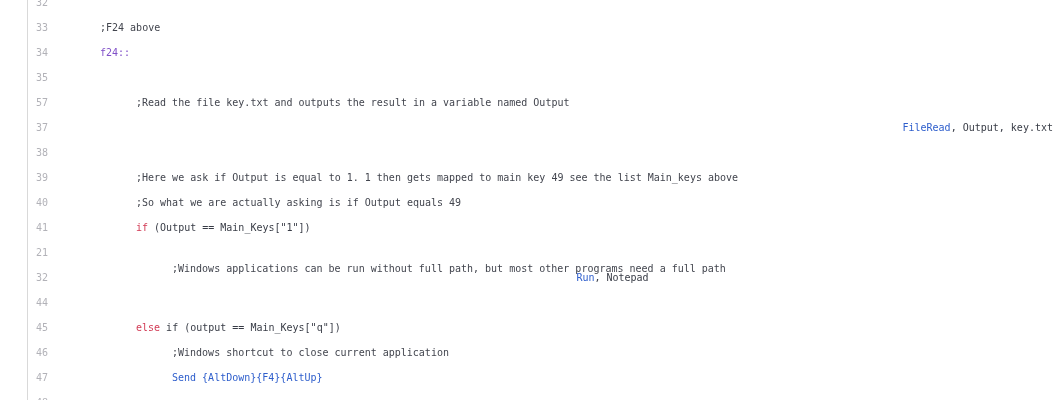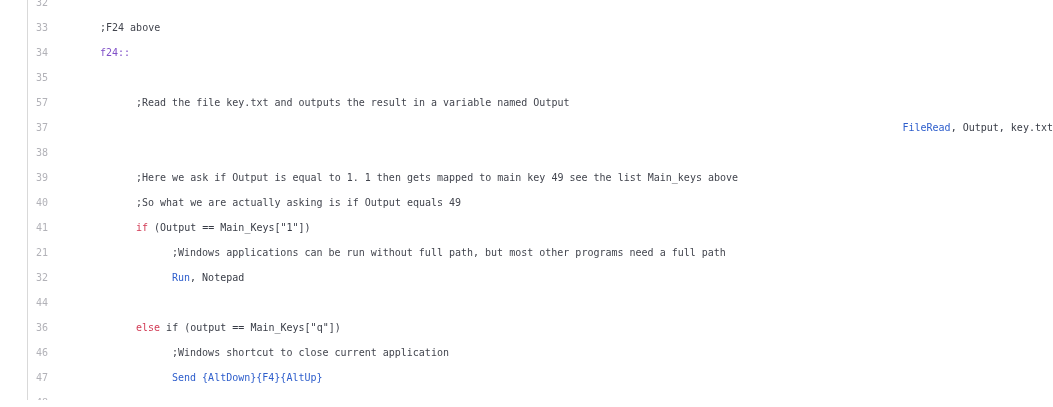--- a/index.html
+++ b/index.html
@@ -64,21 +64,21 @@
       <div class="row"><span class="num">32</span><span class="code" style="padding-left: 52px;"></span></div>
       <div class="row"><span class="num">33</span><span class="code" style="padding-left: 52px;"><span class="tok-comment">;F24 above</span></span></div>
       <div class="row"><span class="num">34</span><span class="code" style="padding-left: 52px;"><span class="tok-hotkey">f24::</span></span></div>
       <div class="row"><span class="num">35</span><span class="code" style="padding-left: 52px;"></span></div>
       <div class="row"><span class="num">57</span><span class="code" style="padding-left: 88px;"><span class="tok-comment">;Read the file key.txt and outputs the result in a variable named Output</span></span></div>
       <div class="row"><span class="num">37</span><span class="code" style="padding-left: 88px; text-align: right;"><span class="tok-command">FileRead</span><span class="tok-plain">, Output, key.txt</span></span></div>
       <div class="row"><span class="num">38</span><span class="code" style="padding-left: 52px;"></span></div>
       <div class="row"><span class="num">39</span><span class="code" style="padding-left: 88px;"><span class="tok-comment">;Here we ask if Output is equal to 1. 1 then gets mapped to main key 49 see the list Main_keys above</span></span></div>
       <div class="row"><span class="num">40</span><span class="code" style="padding-left: 88px;"><span class="tok-comment">;So what we are actually asking is if Output equals 49</span></span></div>
       <div class="row"><span class="num">41</span><span class="code" style="padding-left: 88px;"><span class="tok-keyword">if</span><span class="tok-plain"> (Output == Main_Keys["1"])</span></span></div>
-      <div class="row"><span class="num">21</span><span class="code" style="padding-left: 124px;"><span class="tok-comment">;Windows applications can be run without full path, but most other programs need a full path</span></span></div>
-      <div class="row"><span class="num">32</span><span class="code" style="padding-left: 124px;"><span class="tok-command">Run</span><span class="tok-plain">, Notepad</span></span></div>
+      <div class="row"><span class="num">21</span><span class="code" style="padding-left: 124px; margin-top: 16px;"><span class="tok-comment">;Windows applications can be run without full path, but most other programs need a full path</span></span></div>
+      <div class="row"><span class="num">32</span><span class="code" style="padding-left: 124px; text-align: center;"><span class="tok-command">Run</span><span class="tok-plain">, Notepad</span></span></div>
       <div class="row"><span class="num">44</span><span class="code" style="padding-left: 52px;"></span></div>
-      <div class="row"><span class="num">36</span><span class="code" style="padding-left: 88px;"><span class="tok-keyword">else</span><span class="tok-plain"> if (output == Main_Keys["q"])</span></span></div>
+      <div class="row"><span class="num">45</span><span class="code" style="padding-left: 88px;"><span class="tok-keyword">else</span><span class="tok-plain"> if (output == Main_Keys["q"])</span></span></div>
       <div class="row"><span class="num">46</span><span class="code" style="padding-left: 124px;"><span class="tok-comment">;Windows shortcut to close current application</span></span></div>
       <div class="row"><span class="num">47</span><span class="code" style="padding-left: 124px;"><span class="tok-command">Send {AltDown}{F4}{AltUp}</span></span></div>
       <div class="row"><span class="num">48</span><span class="code" style="padding-left: 52px;"></span></div>
     </div>
 </div>
 
 </body></html>

